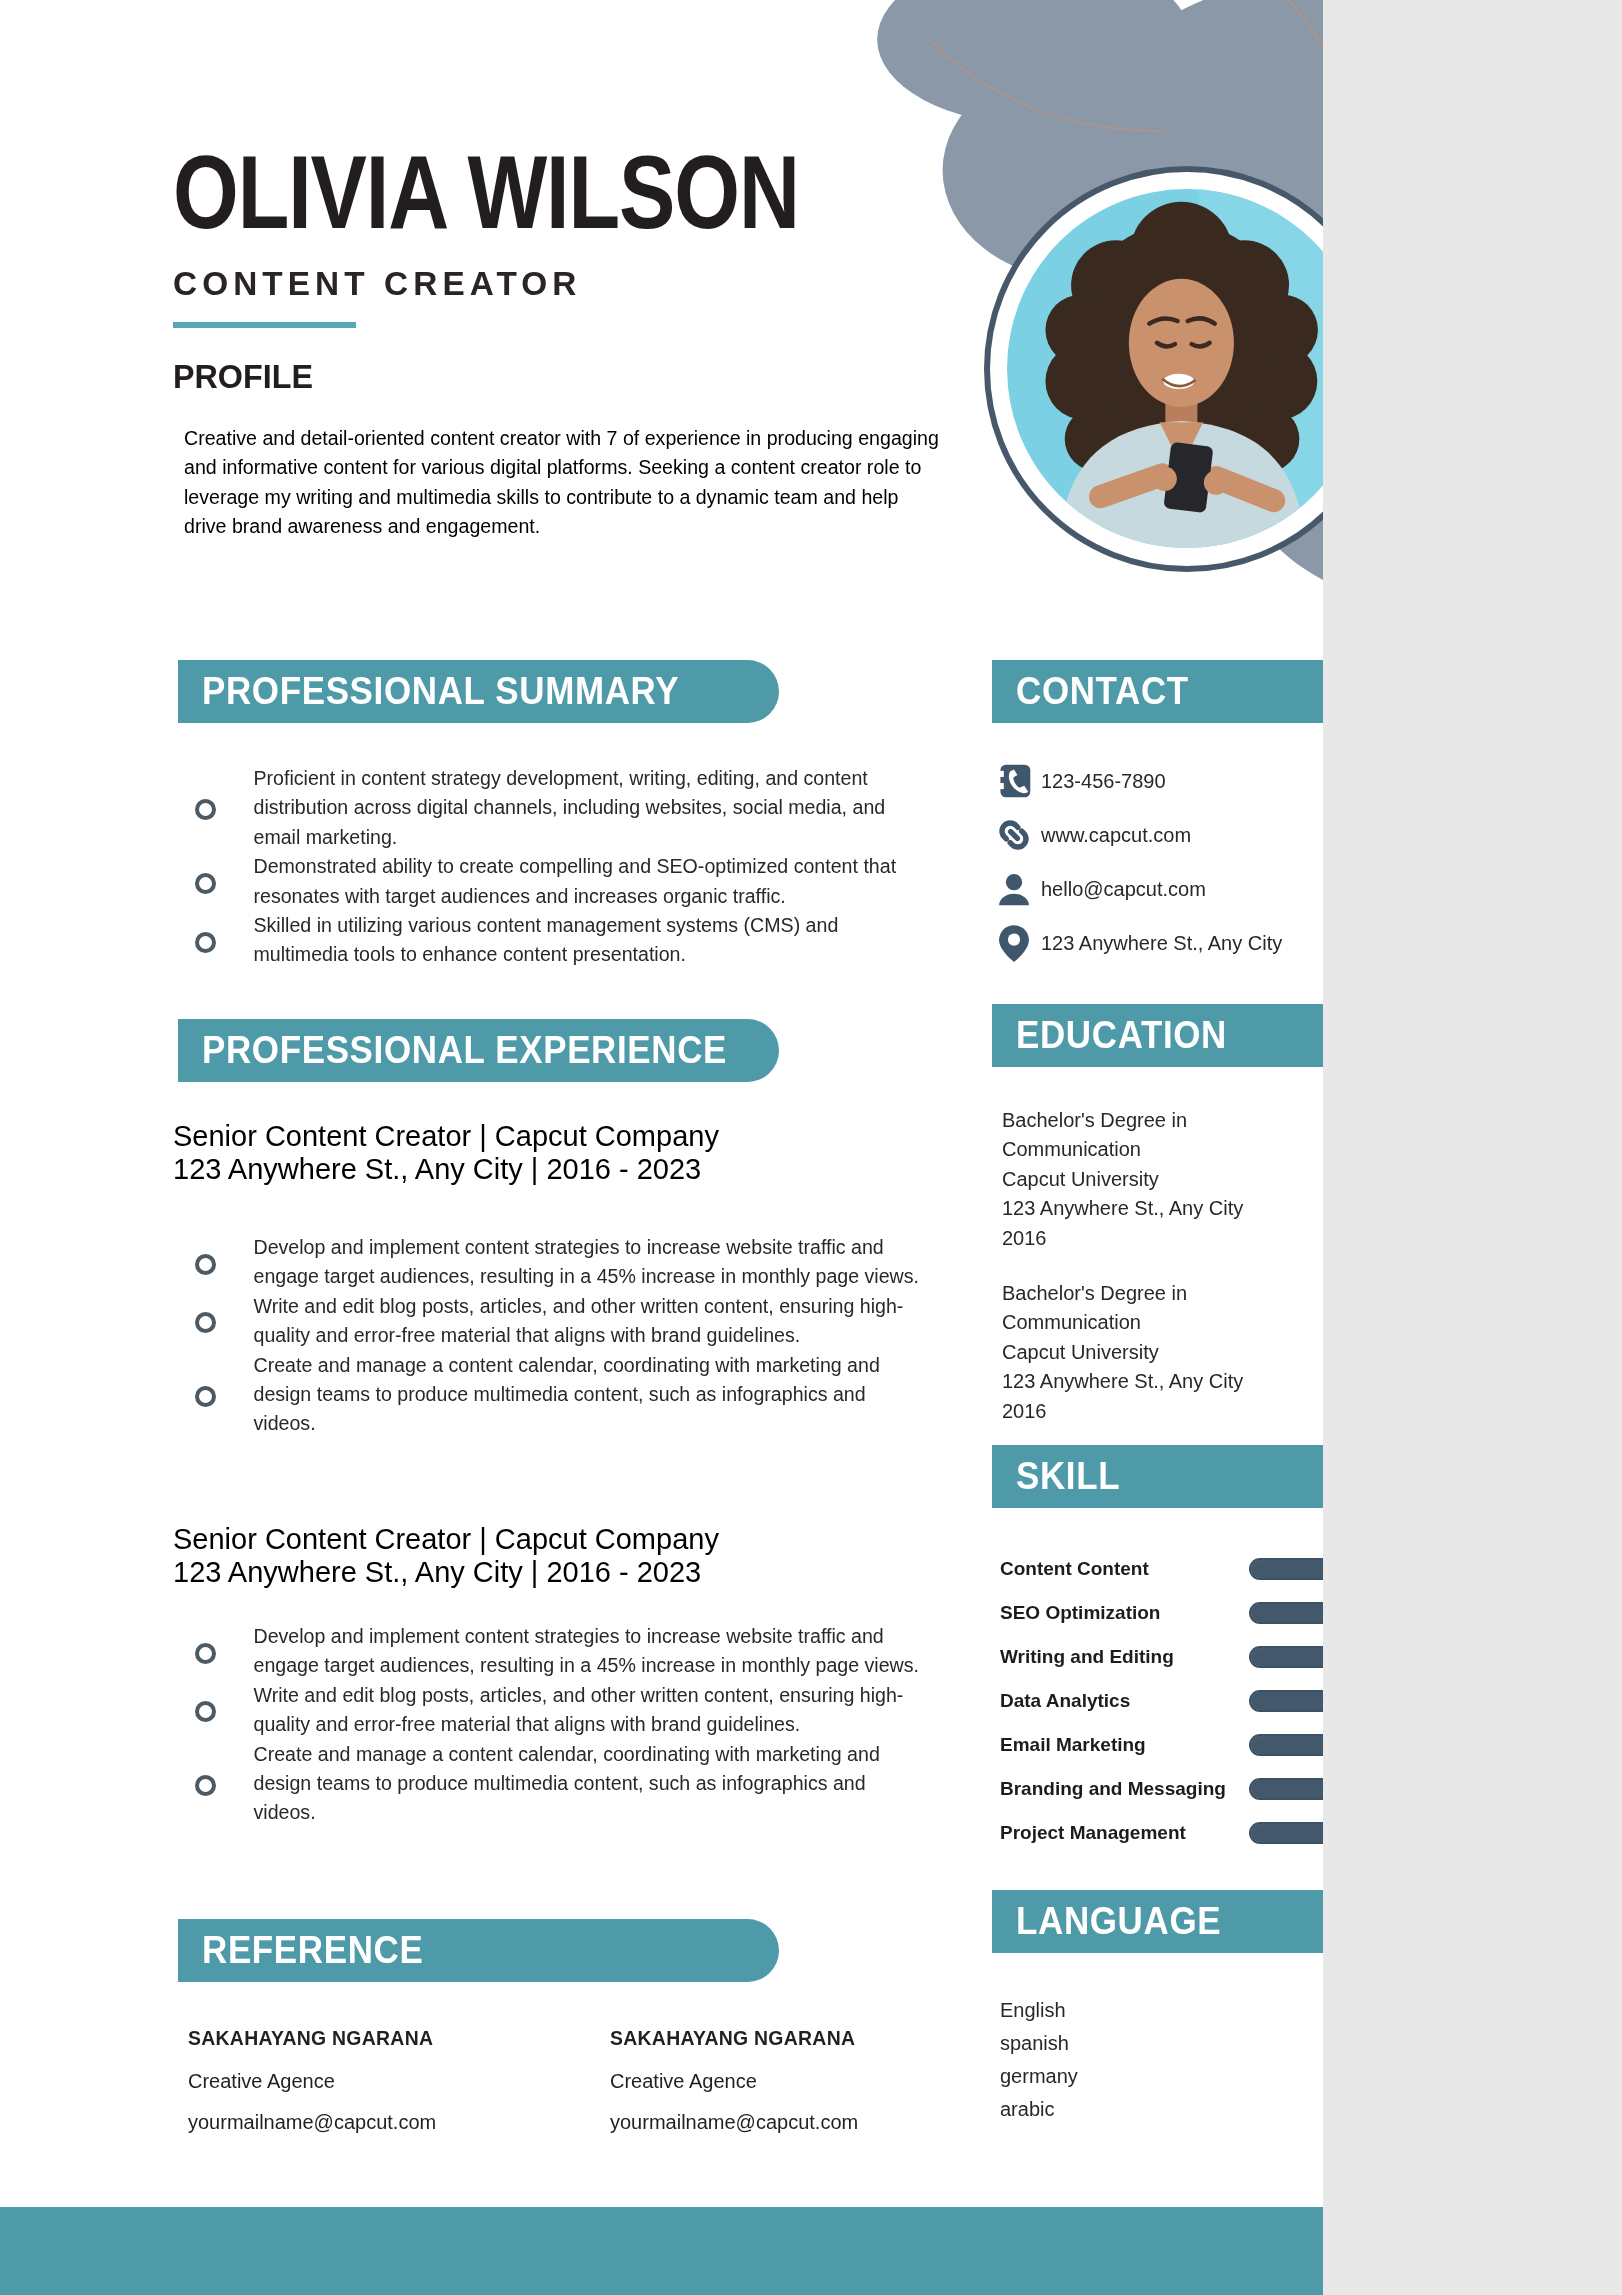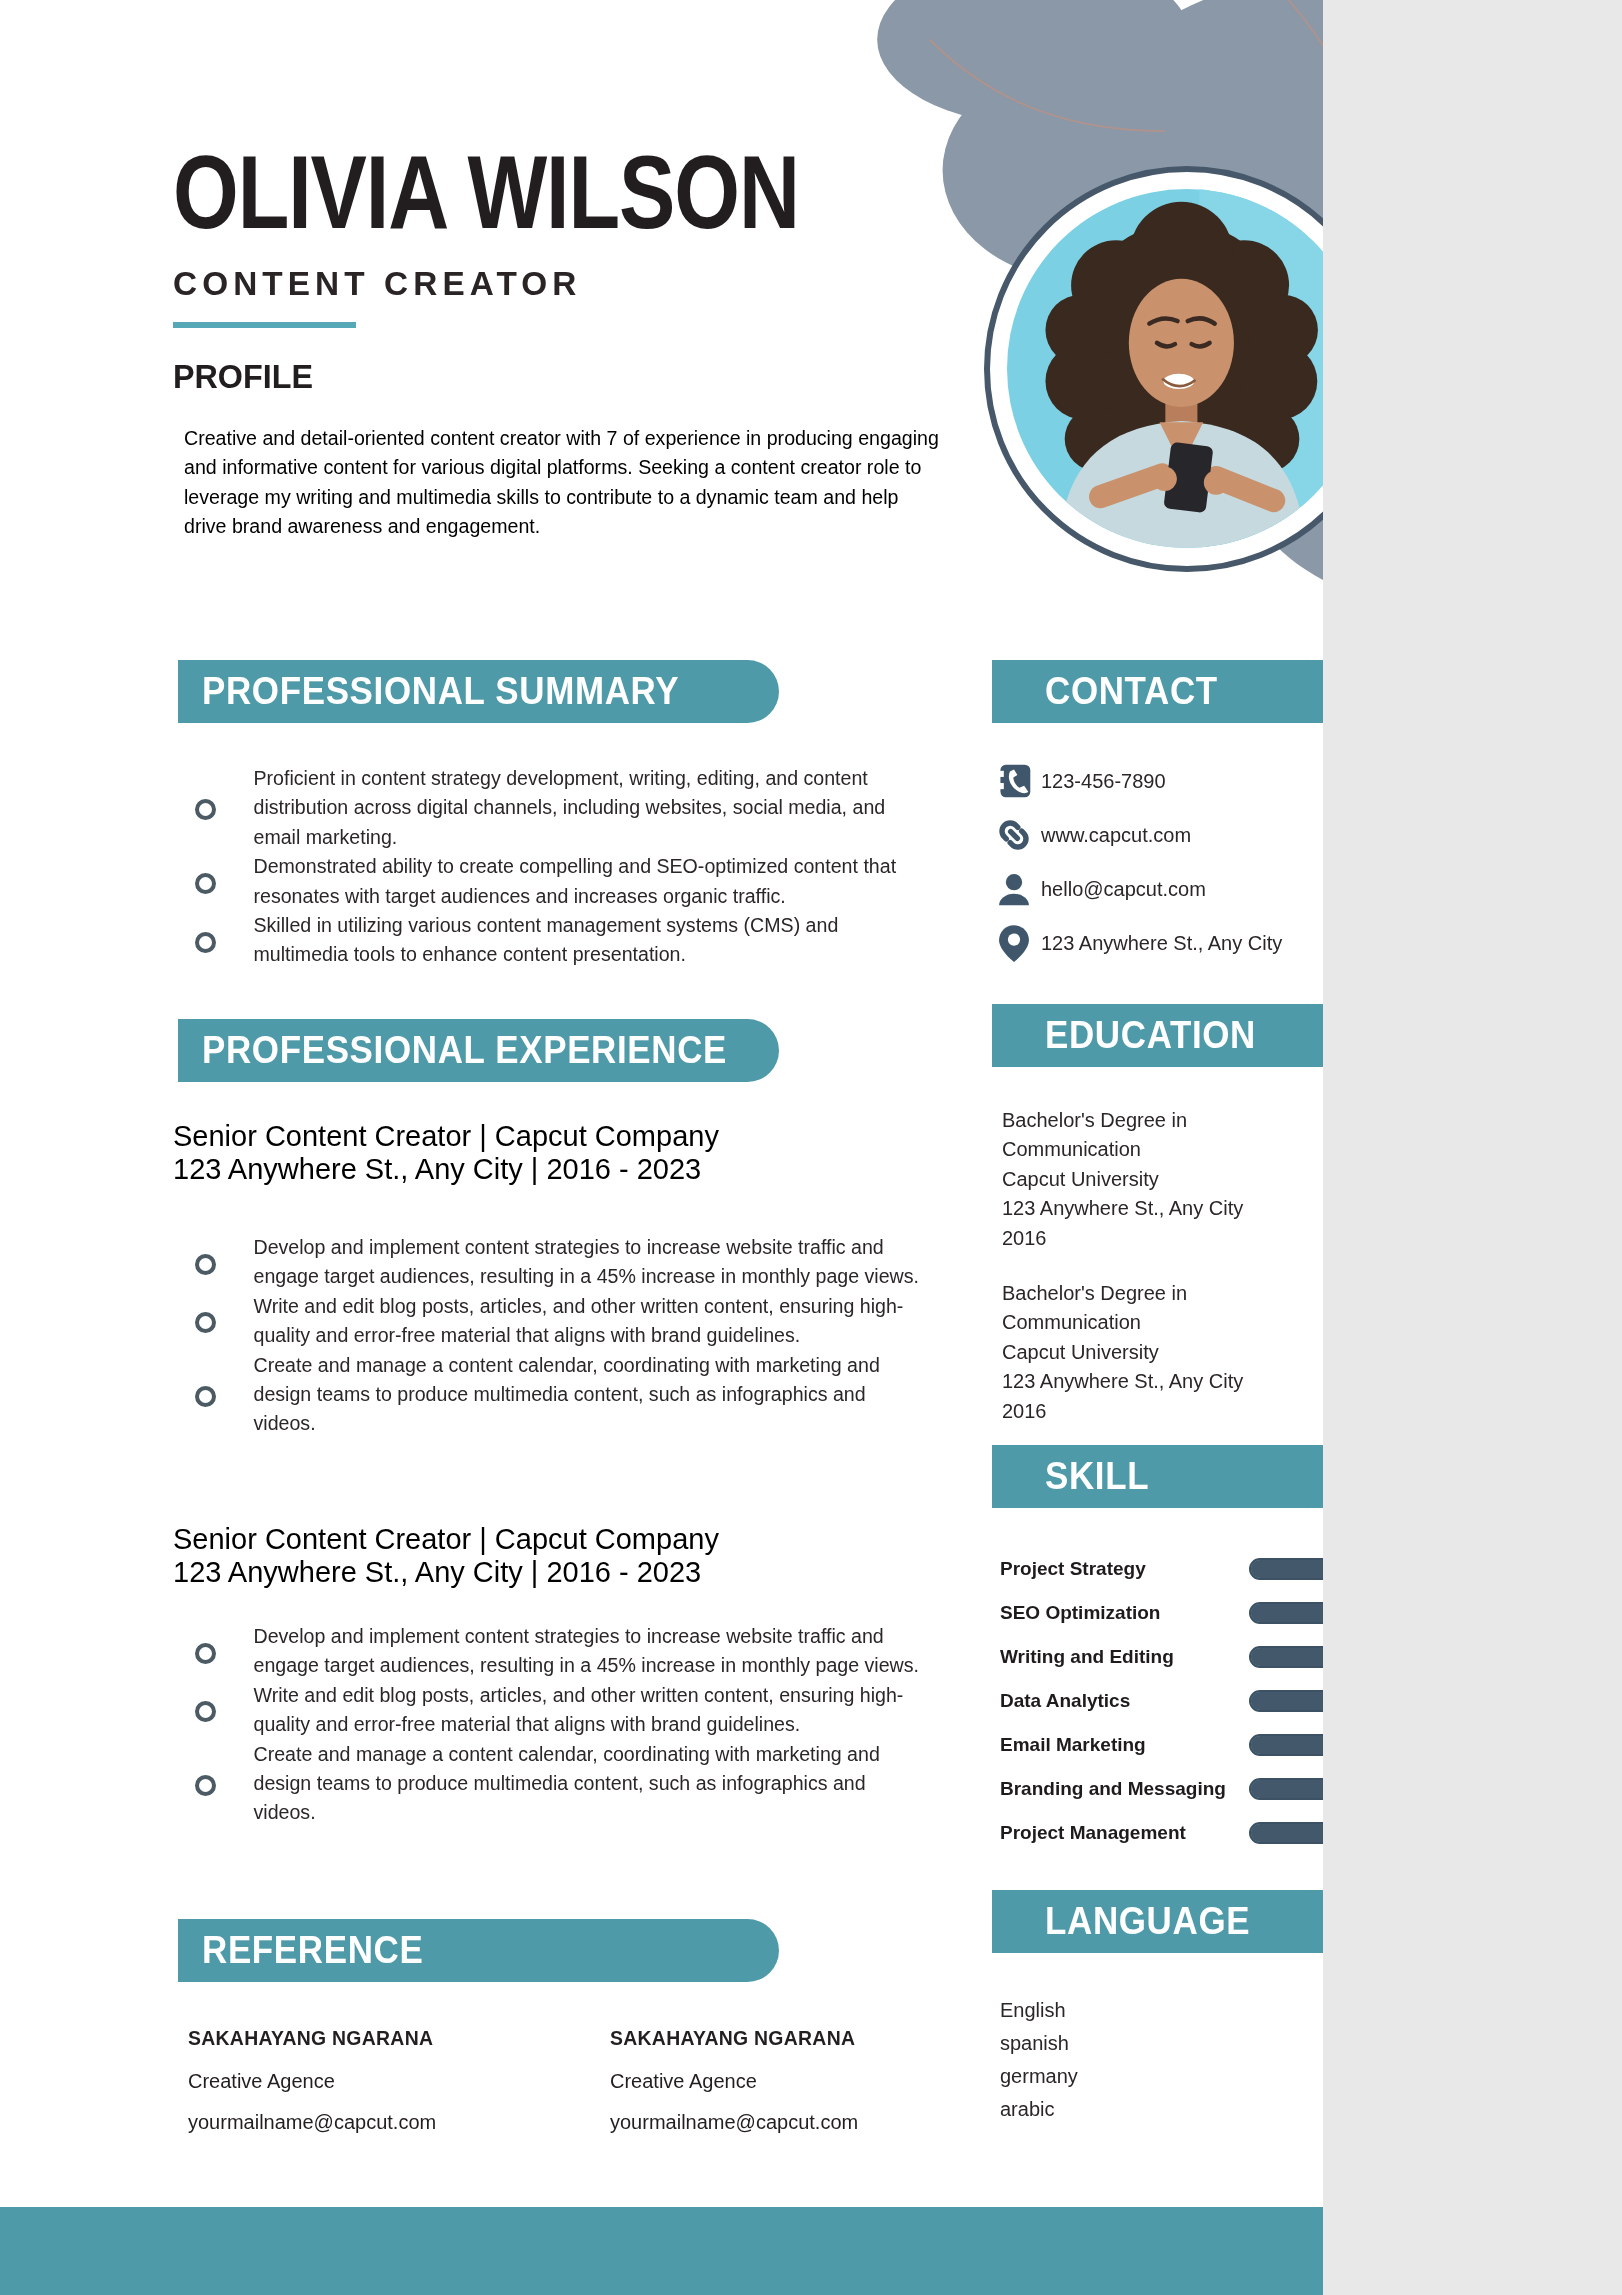--- a/index.html
+++ b/index.html
@@ -13,21 +13,21 @@
   .subtitle{left:173px;top:264px;font-size:34px;font-weight:600;letter-spacing:5.2px;color:#2a2425;
         transform:scaleX(0.98);transform-origin:left top;white-space:nowrap;}
   .divider{left:173px;top:322px;width:183px;height:5.9px;background:#57a8b6;}
   .profile-heading{left:173px;top:357px;font-size:34px;font-weight:700;color:#221d1e;
         transform:scaleX(0.95);transform-origin:left top;}
   .profile-text{left:184px;top:424px;width:759px;font-size:19.6px;line-height:29.4px;color:#000000;}
 
   
   .pill{height:63px;background:#4f9aa8;border-radius:0 654px 654px 0;display:flex;align-items:center;}
   .pill-l{left:178px;width:601px;}
-  .pill-r{left:992px;width:373px;padding-left:29px;}
+  .pill-r{left:992px;width:373px;}
   .pill span{display:inline-block;margin-left:23.6px;font-size:38px;font-weight:700;color:#ffffff;
         letter-spacing:0.7px;transform:scaleX(0.92);transform-origin:left center;white-space:nowrap;}
 
   
   .blist{width:753px;}
   .bitem{display:flex;align-items:center;}
   .bdot{flex:0 0 21px;width:21px;height:21px;border:4.6px solid #4b5a63;border-radius:50%;
         margin-top:3.3px;background:#fff;box-sizing:border-box;margin-left:6.5px;}
   .btext{margin-left:38px;width:667px;font-size:19.6px;line-height:29.4px;color:#2b2627;}
 
@@ -274,21 +274,21 @@
       <div>123 Anywhere St., Any City</div>
       <div>2016</div>
     </div>
   </div>
 
   <div class="abs pill pill-r" style="top:1445px;">
     <span>SKILL</span>
   </div>
   <div class="abs skill-list">
     <div class="srow">
-      <div class="slabel">Project Strategy</div>
+      <div class="slabel">Content Content</div>
       <div class="sbar">
           <div class="sfill" style="width: 87%;"></div>
         </div>
     </div>
     <div class="srow">
       <div class="slabel">SEO Optimization</div>
       <div class="sbar">
           <div class="sfill" style="width: 87%;"></div>
         </div>
     </div>

